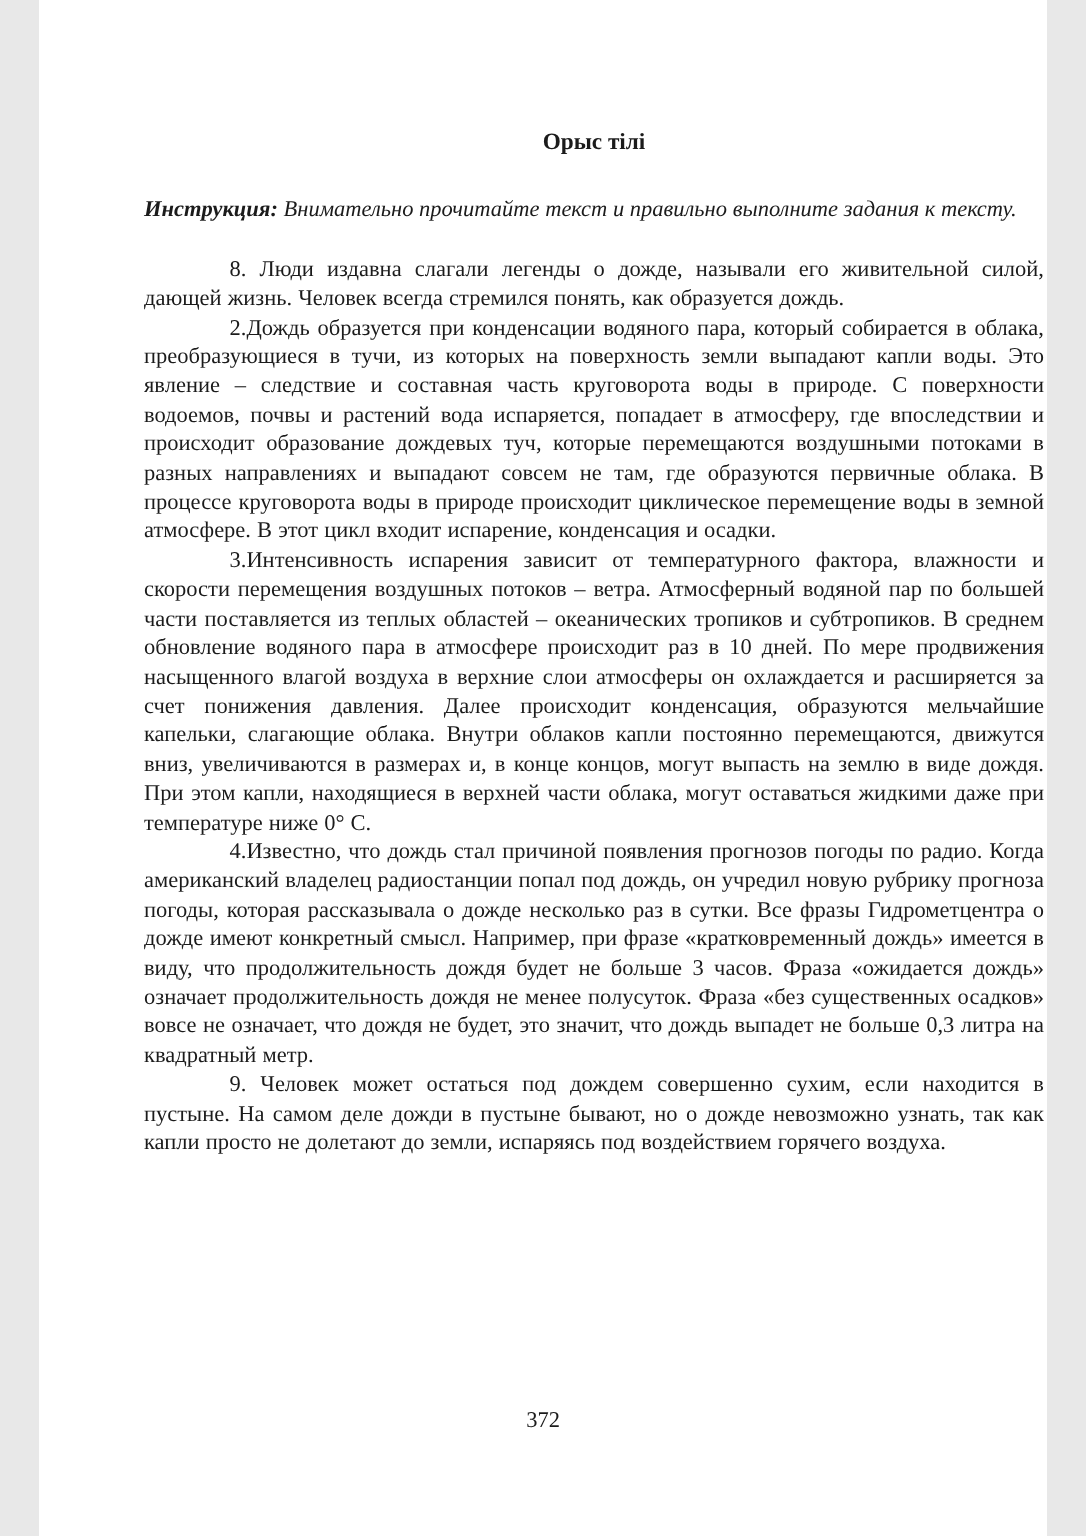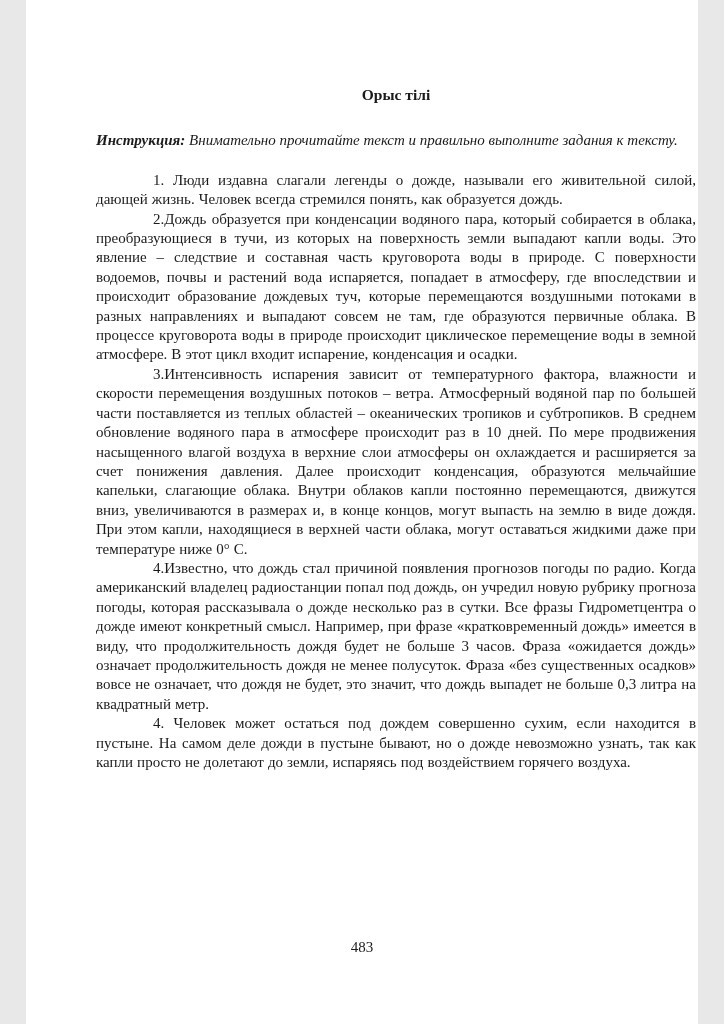--- a/index.html
+++ b/index.html
@@ -66,22 +66,22 @@
 <body>
 
 <div class="page">
   <div class="content">
 
     <h1 class="doc-title">Орыс тілі</h1>
 
     <p class="instruction"><span class="instr-label">Инструкция:</span><span class="instr-text"> Внимательно прочитайте текст и правильно выполните задания к тексту.</span></p>
 
     <div class="body-text">
-      <p>1. Люди издавна слагали легенды о дожде, называли его живительной силой, дающей жизнь. Человек всегда стремился понять, как образуется дождь.</p>
+      <p>8. Люди издавна слагали легенды о дожде, называли его живительной силой, дающей жизнь. Человек всегда стремился понять, как образуется дождь.</p>
       <p>2.Дождь образуется при конденсации водяного пара, который собирается в облака, преобразующиеся в тучи, из которых на поверхность земли выпадают капли воды. Это явление – следствие и составная часть круговорота воды в природе. С поверхности водоемов, почвы и растений вода испаряется, попадает в атмосферу, где впоследствии и происходит образование дождевых туч, которые перемещаются воздушными потоками в разных направлениях и выпадают совсем не там, где образуются первичные облака. В процессе круговорота воды в природе происходит циклическое перемещение воды в земной атмосфере. В этот цикл входит испарение, конденсация и осадки.</p>
       <p>3.Интенсивность испарения зависит от температурного фактора, влажности и скорости перемещения воздушных потоков – ветра. Атмосферный водяной пар по большей части поставляется из теплых областей – океанических тропиков и субтропиков. В среднем обновление водяного пара в атмосфере происходит раз в 10 дней. По мере продвижения насыщенного влагой воздуха в верхние слои атмосферы он охлаждается и расширяется за счет понижения давления. Далее происходит конденсация, образуются мельчайшие капельки, слагающие облака. Внутри облаков капли постоянно перемещаются, движутся вниз, увеличиваются в размерах и, в конце концов, могут выпасть на землю в виде дождя. При этом капли, находящиеся в верхней части облака, могут оставаться жидкими даже при температуре ниже 0° С.</p>
       <p>4.Известно, что дождь стал причиной появления прогнозов погоды по радио. Когда американский владелец радиостанции попал под дождь, он учредил новую рубрику прогноза погоды, которая рассказывала о дожде несколько раз в сутки. Все фразы Гидрометцентра о дожде имеют конкретный смысл. Например, при фразе «кратковременный дождь» имеется в виду, что продолжительность дождя будет не больше 3 часов. Фраза «ожидается дождь» означает продолжительность дождя не менее полусуток. Фраза «без существенных осадков» вовсе не означает, что дождя не будет, это значит, что дождь выпадет не больше 0,3 литра на квадратный метр.</p>
-      <p>4. Человек может остаться под дождем совершенно сухим, если находится в пустыне. На самом деле дожди в пустыне бывают, но о дожде невозможно узнать, так как капли просто не долетают до земли, испаряясь под воздействием горячего воздуха.</p>
+      <p>9. Человек может остаться под дождем совершенно сухим, если находится в пустыне. На самом деле дожди в пустыне бывают, но о дожде невозможно узнать, так как капли просто не долетают до земли, испаряясь под воздействием горячего воздуха.</p>
     </div>
   </div>
 
-  <div class="page-number">483</div>
+  <div class="page-number">372</div>
 </div>
 
 </body></html>

